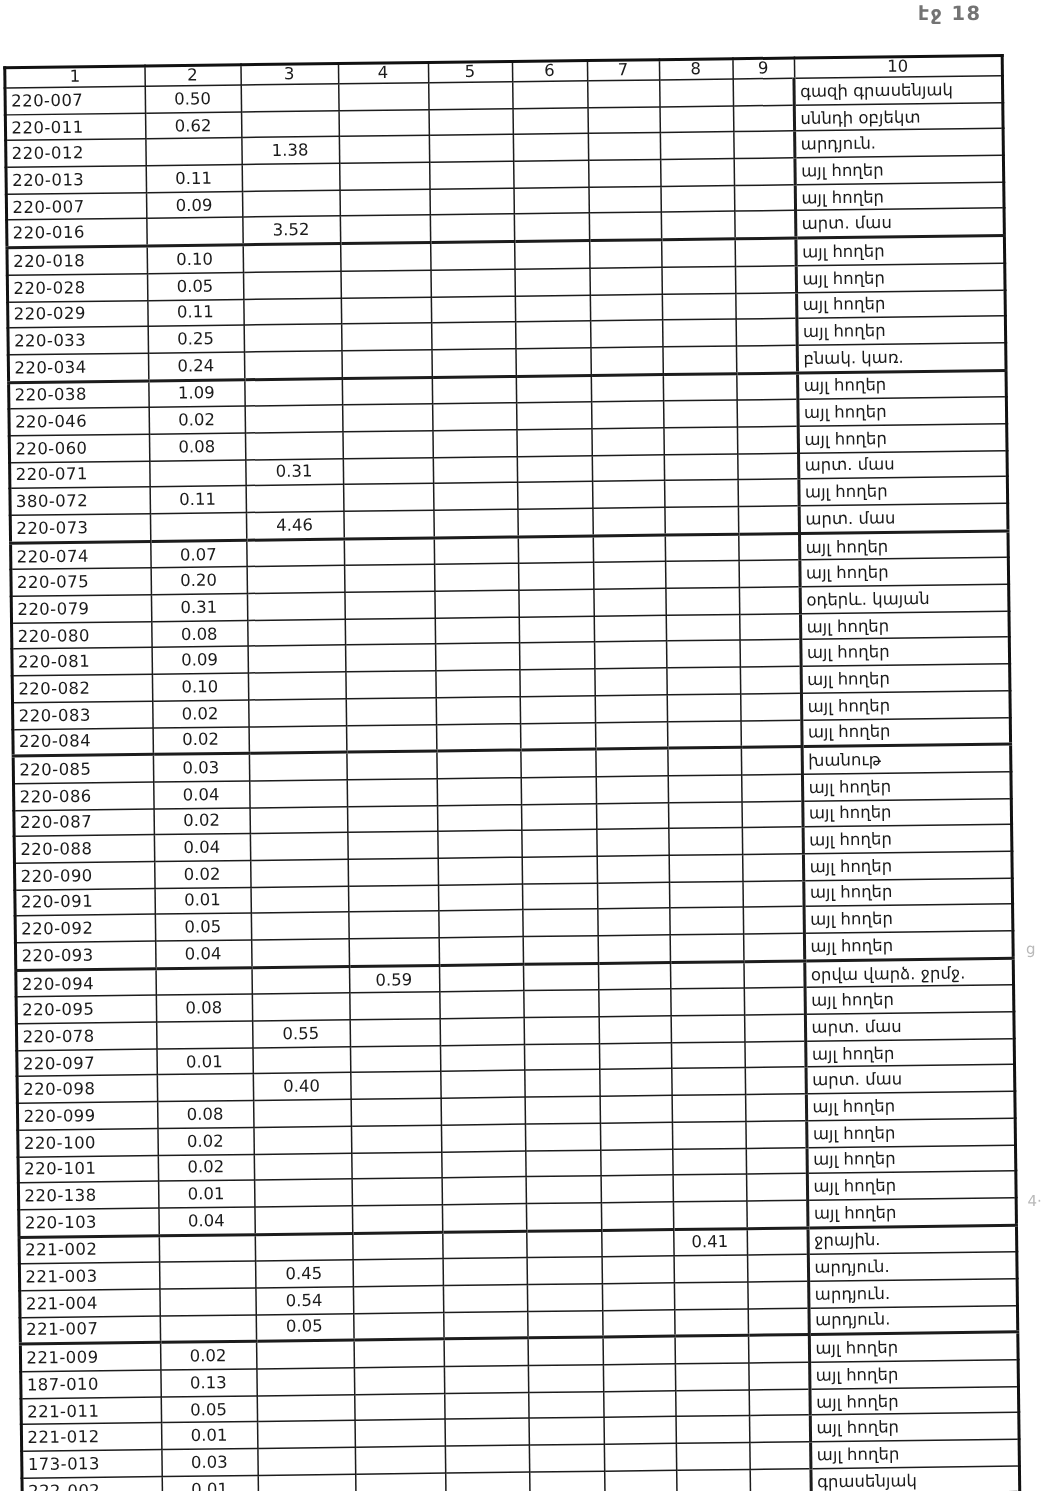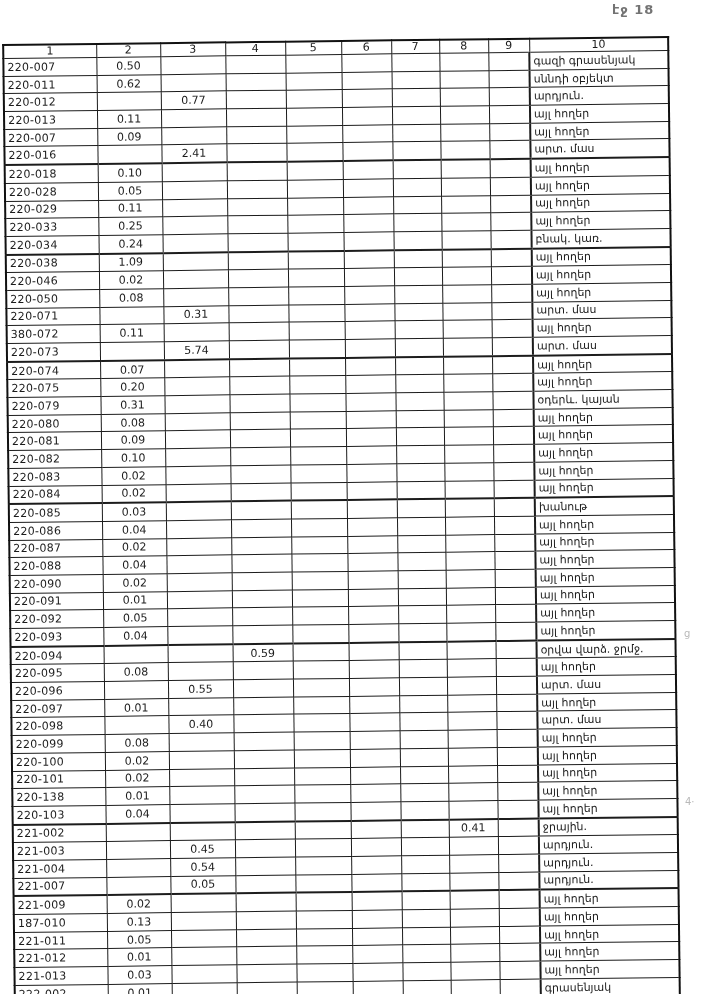--- a/index.html
+++ b/index.html
@@ -106,21 +106,21 @@
           <td class="c5"></td>
           <td class="c6"></td>
           <td class="c7"></td>
           <td class="c8"></td>
           <td class="c9"></td>
           <td class="c10">սննդի օբյեկտ</td>
         </tr>
         <tr>
           <td class="c1">220-012</td>
           <td class="c2"></td>
-          <td class="c3">0.77</td>
+          <td class="c3">1.38</td>
           <td class="c4"></td>
           <td class="c5"></td>
           <td class="c6"></td>
           <td class="c7"></td>
           <td class="c8"></td>
           <td class="c9"></td>
           <td class="c10">արդյուն.</td>
         </tr>
         <tr>
           <td class="c1">220-013</td>
@@ -142,21 +142,21 @@
           <td class="c5"></td>
           <td class="c6"></td>
           <td class="c7"></td>
           <td class="c8"></td>
           <td class="c9"></td>
           <td class="c10">այլ հողեր</td>
         </tr>
         <tr>
           <td class="c1">220-016</td>
           <td class="c2"></td>
-          <td class="c3">2.41</td>
+          <td class="c3">3.52</td>
           <td class="c4"></td>
           <td class="c5"></td>
           <td class="c6"></td>
           <td class="c7"></td>
           <td class="c8"></td>
           <td class="c9"></td>
           <td class="c10">արտ. մաս</td>
         </tr>
         <tr>
           <td class="c1">220-018</td>
@@ -236,21 +236,21 @@
           <td class="c3"></td>
           <td class="c4"></td>
           <td class="c5"></td>
           <td class="c6"></td>
           <td class="c7"></td>
           <td class="c8"></td>
           <td class="c9"></td>
           <td class="c10">այլ հողեր</td>
         </tr>
         <tr>
-          <td class="c1">220-050</td>
+          <td class="c1">220-060</td>
           <td class="c2">0.08</td>
           <td class="c3"></td>
           <td class="c4"></td>
           <td class="c5"></td>
           <td class="c6"></td>
           <td class="c7"></td>
           <td class="c8"></td>
           <td class="c9"></td>
           <td class="c10">այլ հողեր</td>
         </tr>
@@ -274,21 +274,21 @@
           <td class="c5"></td>
           <td class="c6"></td>
           <td class="c7"></td>
           <td class="c8"></td>
           <td class="c9"></td>
           <td class="c10">այլ հողեր</td>
         </tr>
         <tr>
           <td class="c1">220-073</td>
           <td class="c2"></td>
-          <td class="c3">5.74</td>
+          <td class="c3">4.46</td>
           <td class="c4"></td>
           <td class="c5"></td>
           <td class="c6"></td>
           <td class="c7"></td>
           <td class="c8"></td>
           <td class="c9"></td>
           <td class="c10">արտ. մաս</td>
         </tr>
         <tr>
           <td class="c1">220-074</td>
@@ -500,21 +500,21 @@
           <td class="c3"></td>
           <td class="c4"></td>
           <td class="c5"></td>
           <td class="c6"></td>
           <td class="c7"></td>
           <td class="c8"></td>
           <td class="c9"></td>
           <td class="c10">այլ հողեր</td>
         </tr>
         <tr>
-          <td class="c1">220-096</td>
+          <td class="c1">220-078</td>
           <td class="c2"></td>
           <td class="c3">0.55</td>
           <td class="c4"></td>
           <td class="c5"></td>
           <td class="c6"></td>
           <td class="c7"></td>
           <td class="c8"></td>
           <td class="c9"></td>
           <td class="c10">արտ. մաս</td>
         </tr>
@@ -692,21 +692,21 @@
           <td class="c3"></td>
           <td class="c4"></td>
           <td class="c5"></td>
           <td class="c6"></td>
           <td class="c7"></td>
           <td class="c8"></td>
           <td class="c9"></td>
           <td class="c10">այլ հողեր</td>
         </tr>
         <tr>
-          <td class="c1">221-013</td>
+          <td class="c1">173-013</td>
           <td class="c2">0.03</td>
           <td class="c3"></td>
           <td class="c4"></td>
           <td class="c5"></td>
           <td class="c6"></td>
           <td class="c7"></td>
           <td class="c8"></td>
           <td class="c9"></td>
           <td class="c10">այլ հողեր</td>
         </tr>

